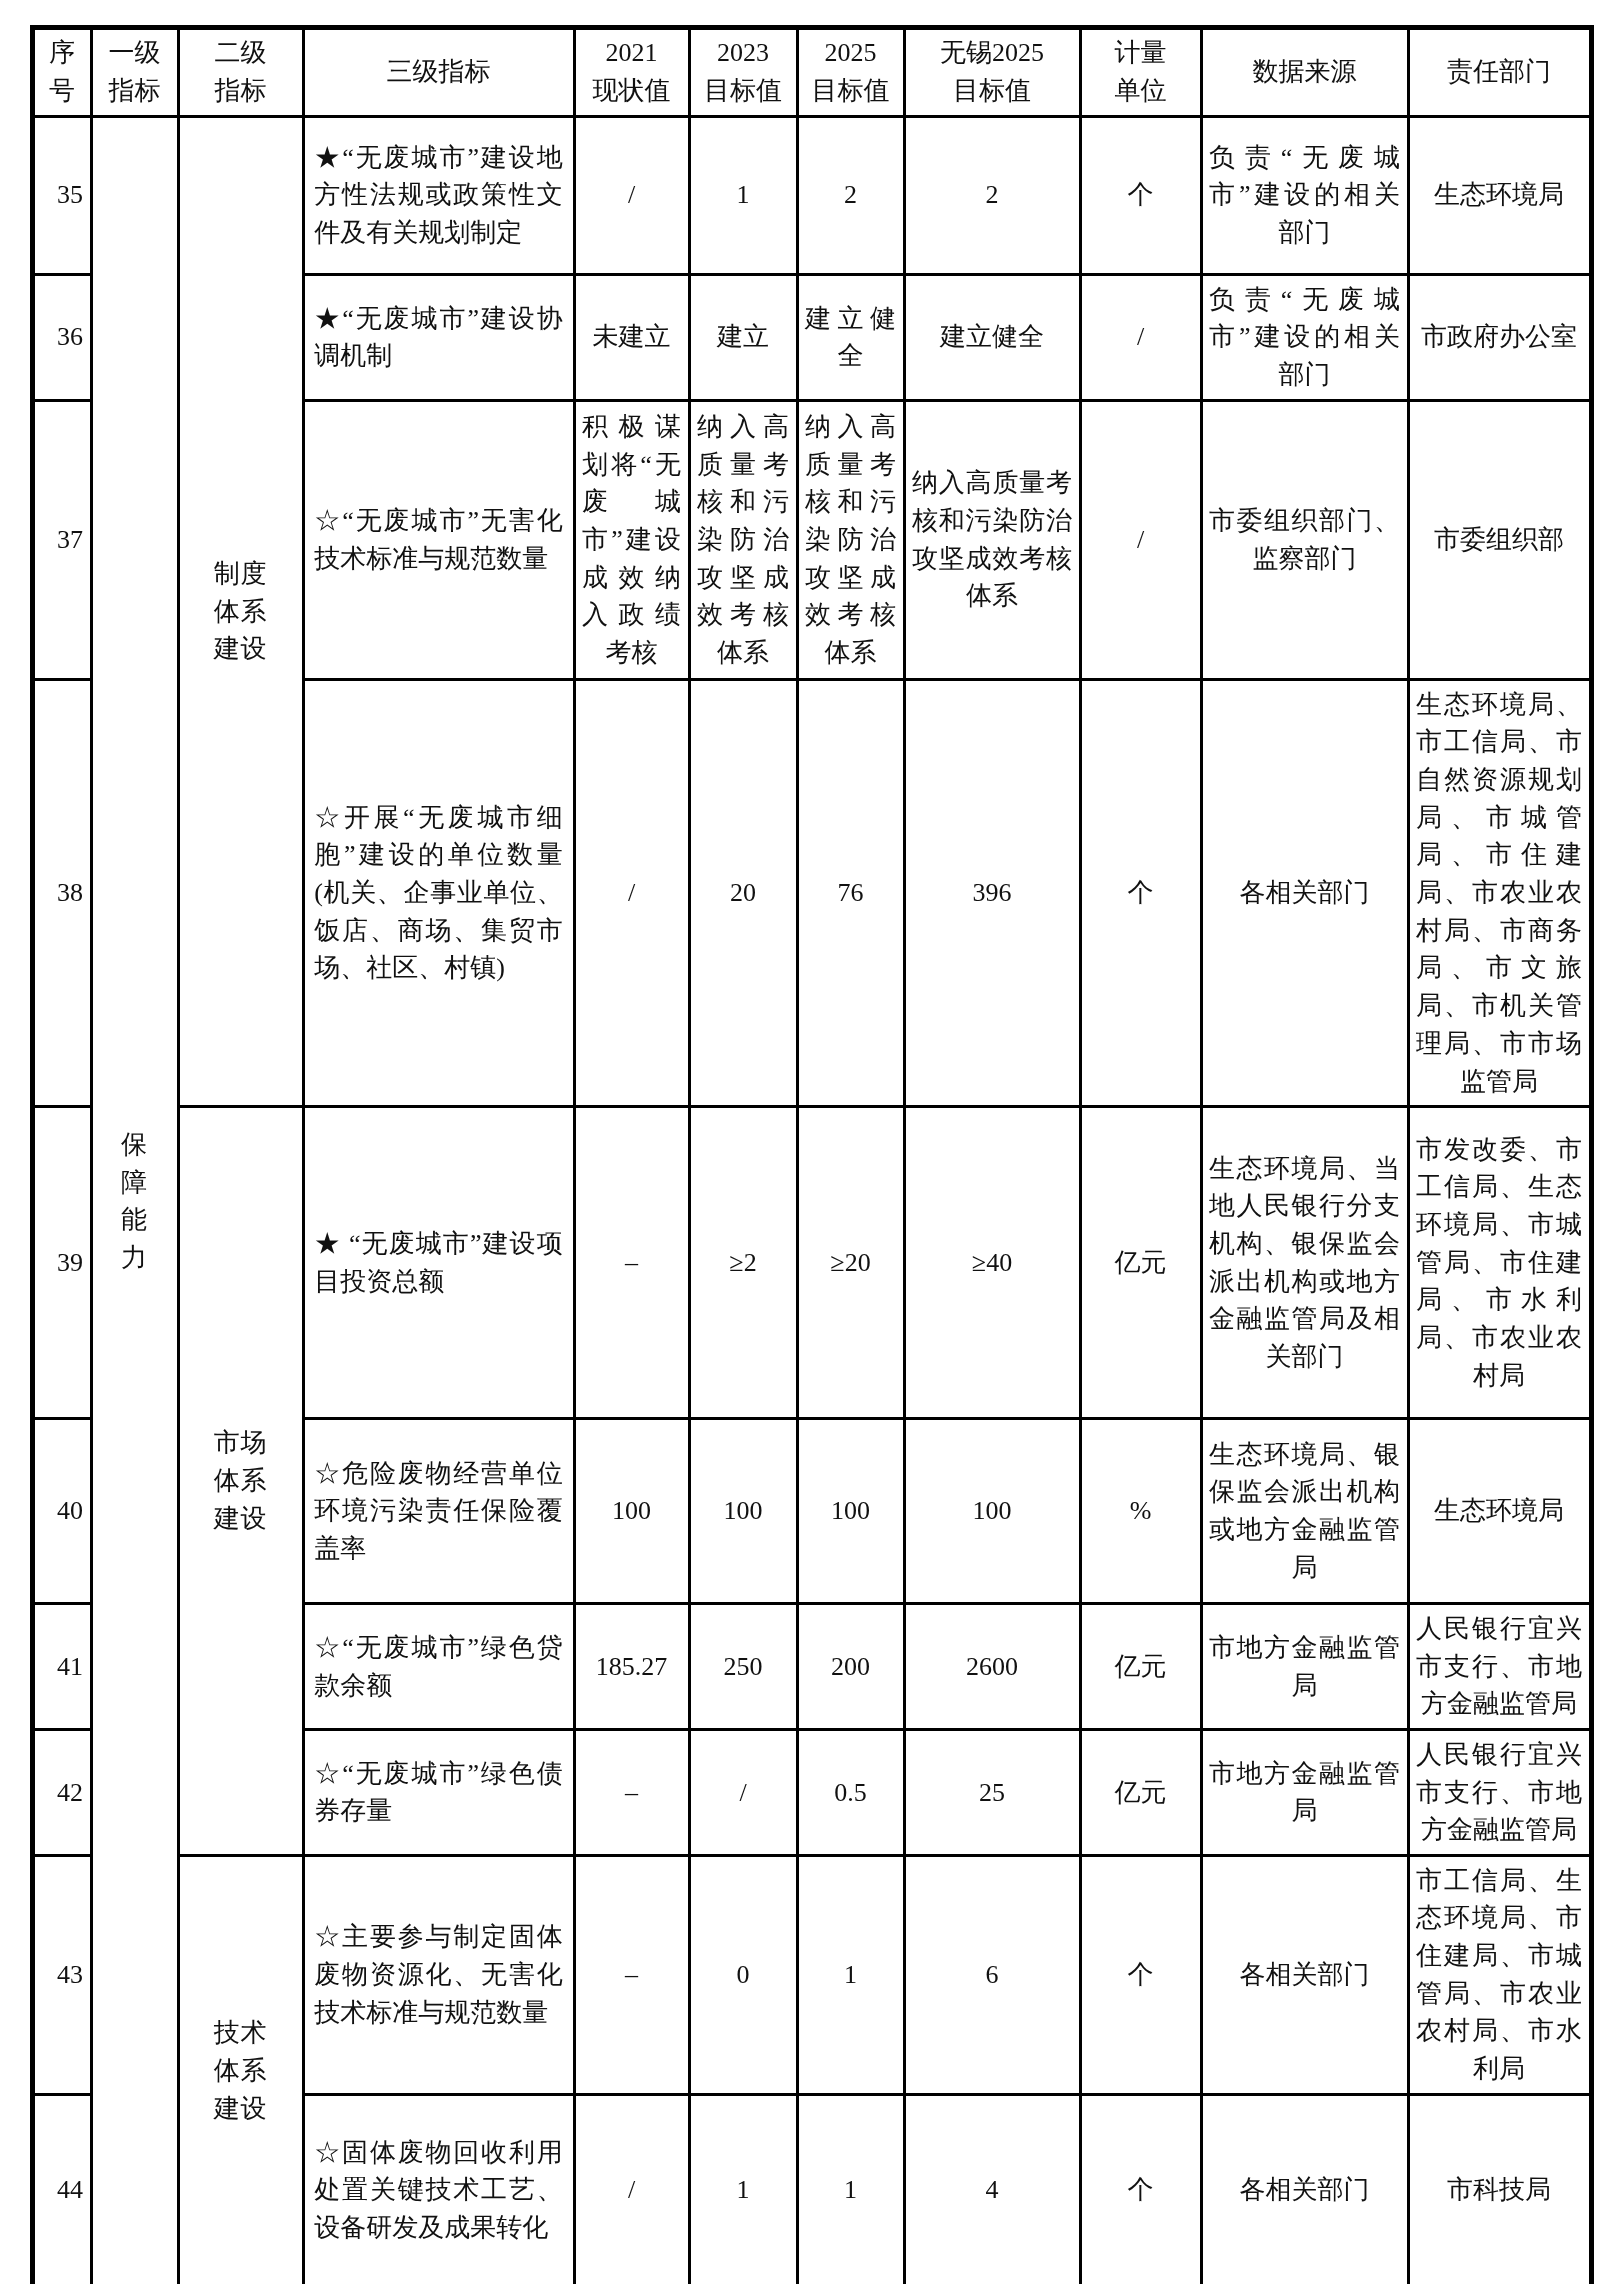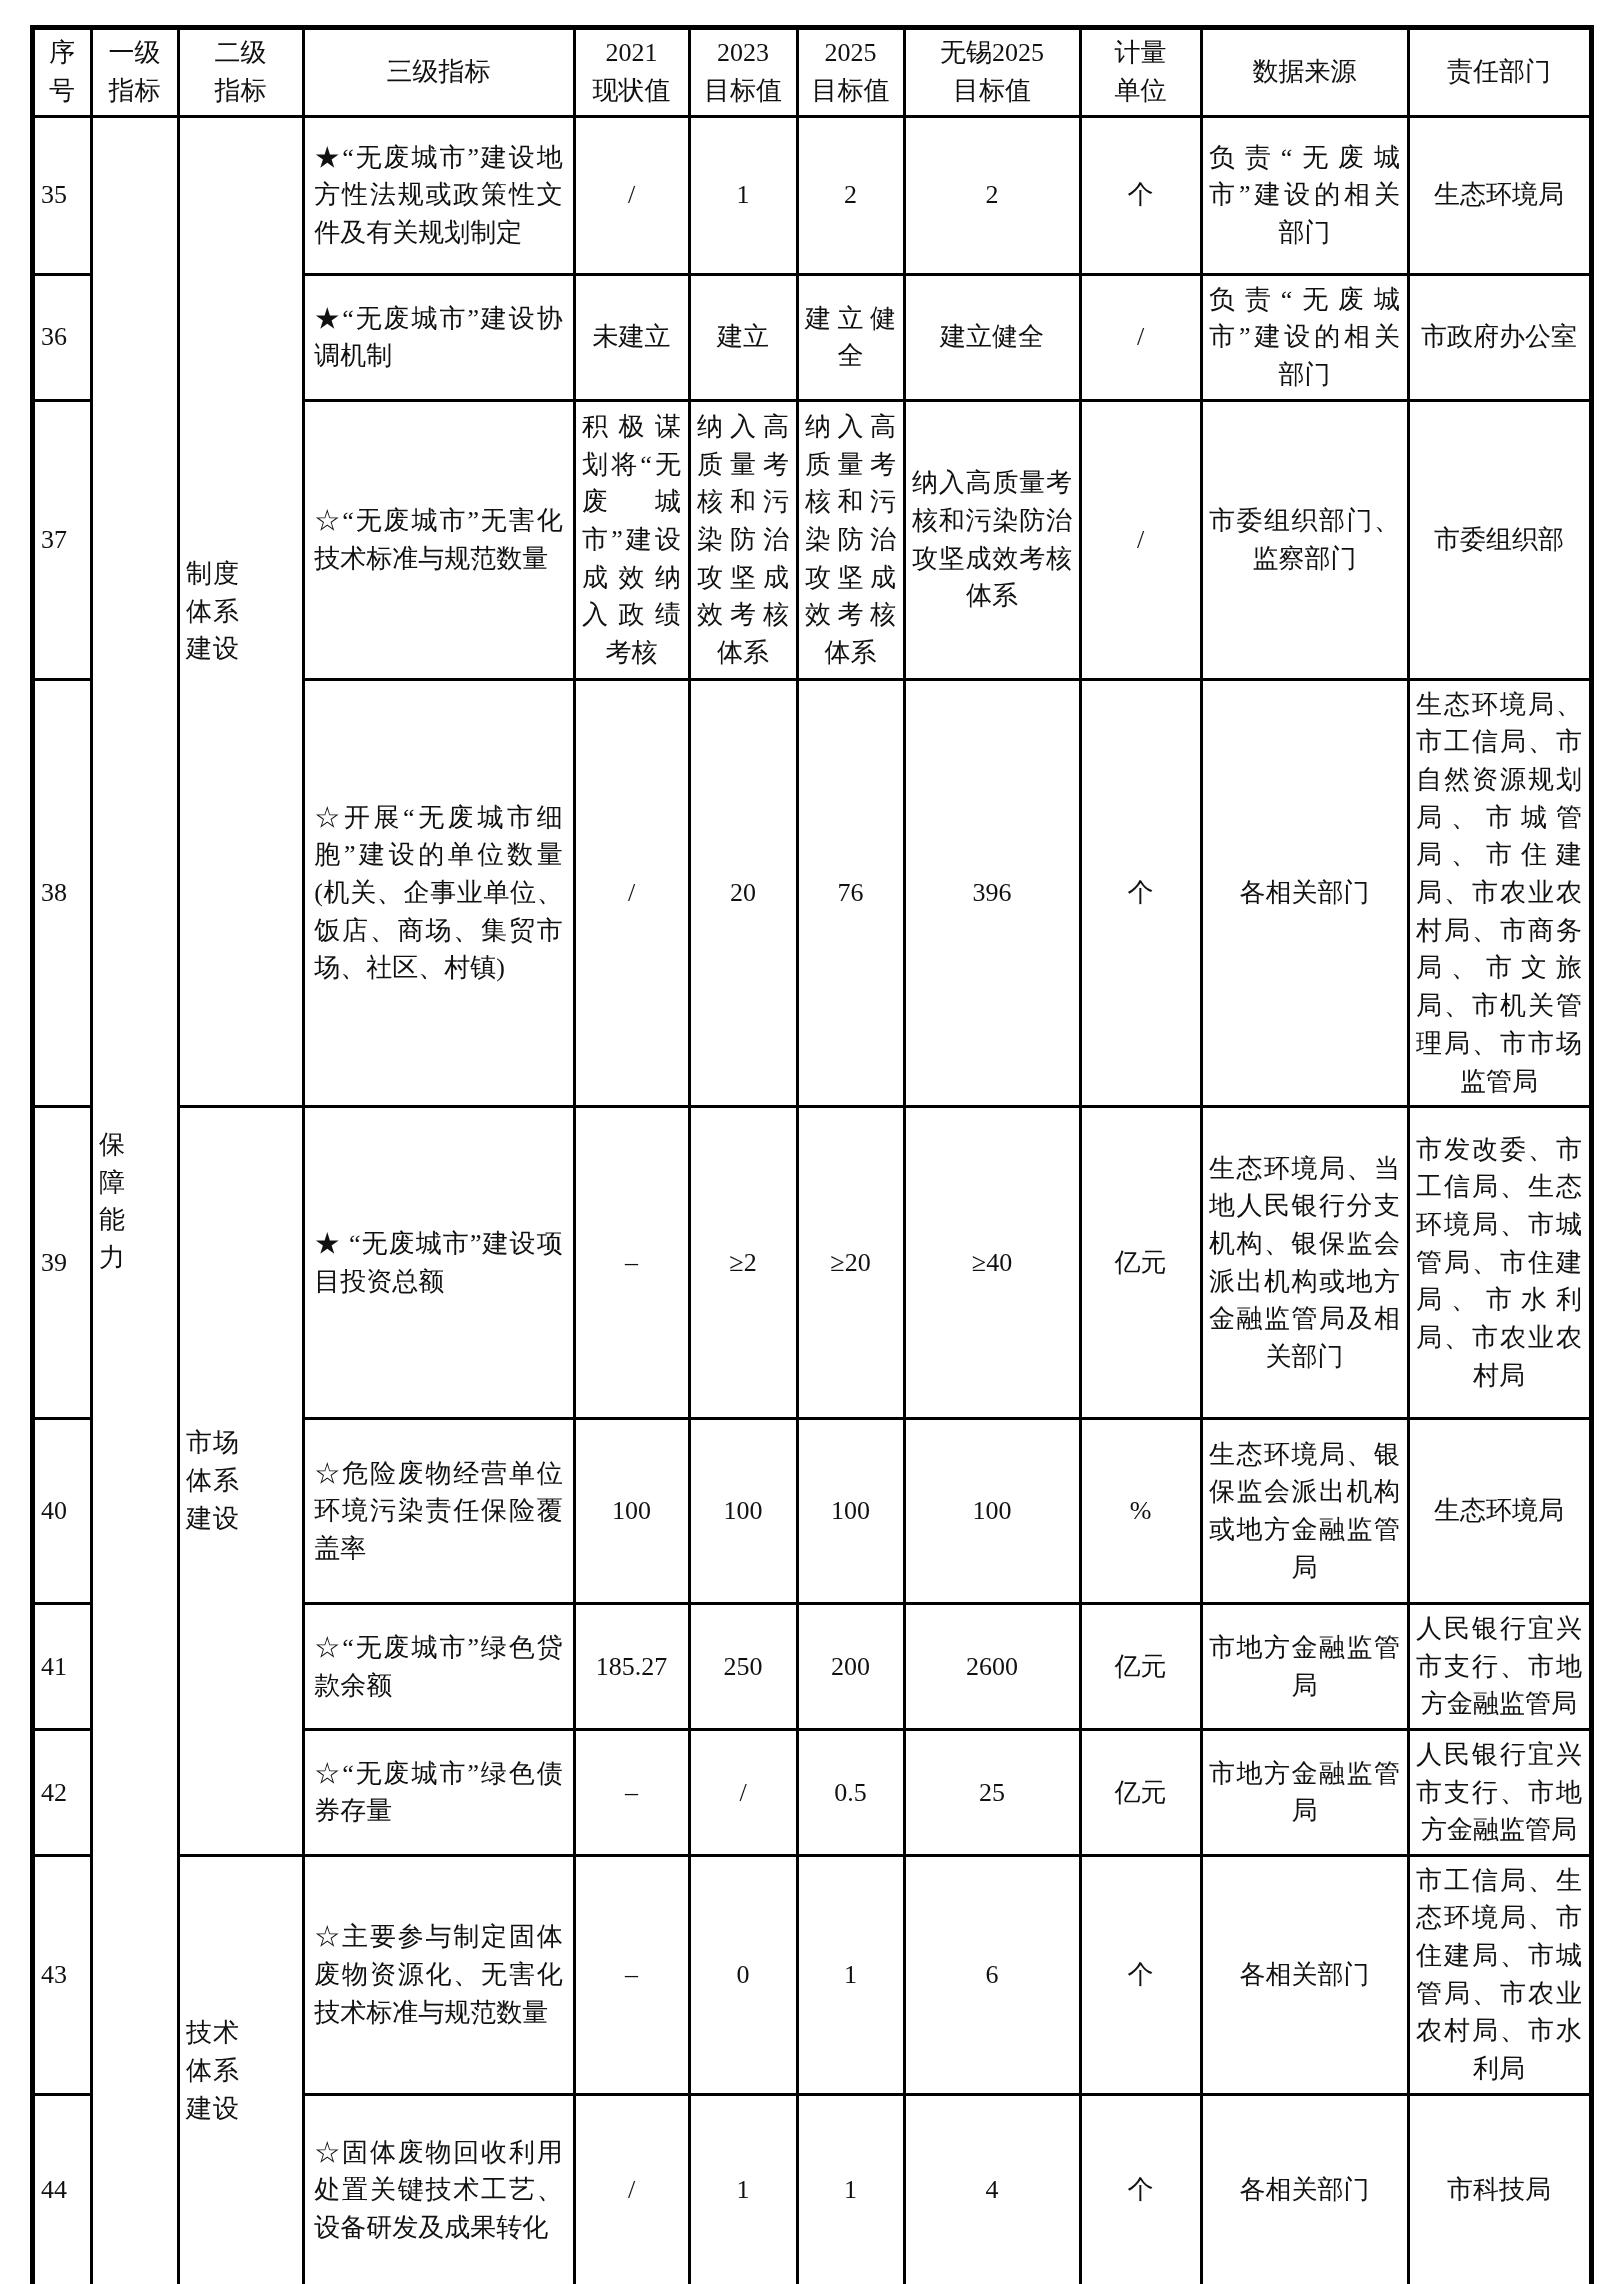--- a/index.html
+++ b/index.html
@@ -24,22 +24,22 @@
     border: 3.3px solid #000;
     vertical-align: middle;
     font-size: 26px;
     line-height: 1.45;
     font-weight: normal;
     padding: 4.9px 6.6px;
     word-break: break-all;
     overflow: hidden;
   }
   th { white-space: pre-line; text-align: center; }
-  .c-no   { text-align: left; }
-  .c-grp  { text-align: left; white-space: pre-line; letter-spacing: 0.8px; }
+  .c-no   { text-align: right; }
+  .c-grp  { text-align: center; white-space: pre-line; letter-spacing: 0.8px; }
   .c-ind  { text-align: justify; text-align-last: left; text-justify: inter-character; padding: 6.6px 9.8px; }
   .c-val  { text-align: justify; text-align-last: center; text-justify: inter-character; }
   .c-src  { text-align: justify; text-align-last: center; text-justify: inter-character; margin-top: 8px; }
   .c-dept { text-align: justify; text-align-last: center; text-justify: inter-character; }
 </style>
 </head>
 <body>
 
 <table class="indicators">
   <colgroup>

